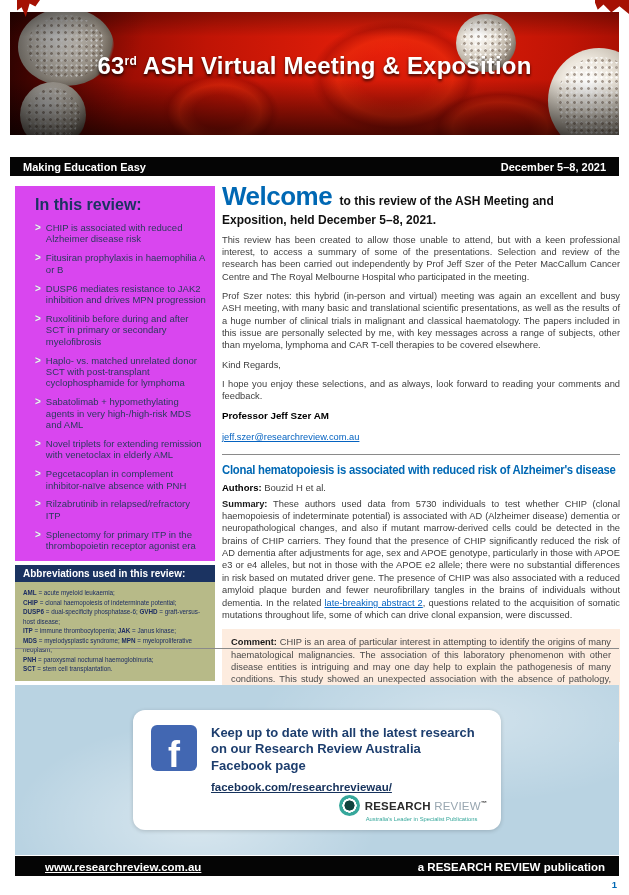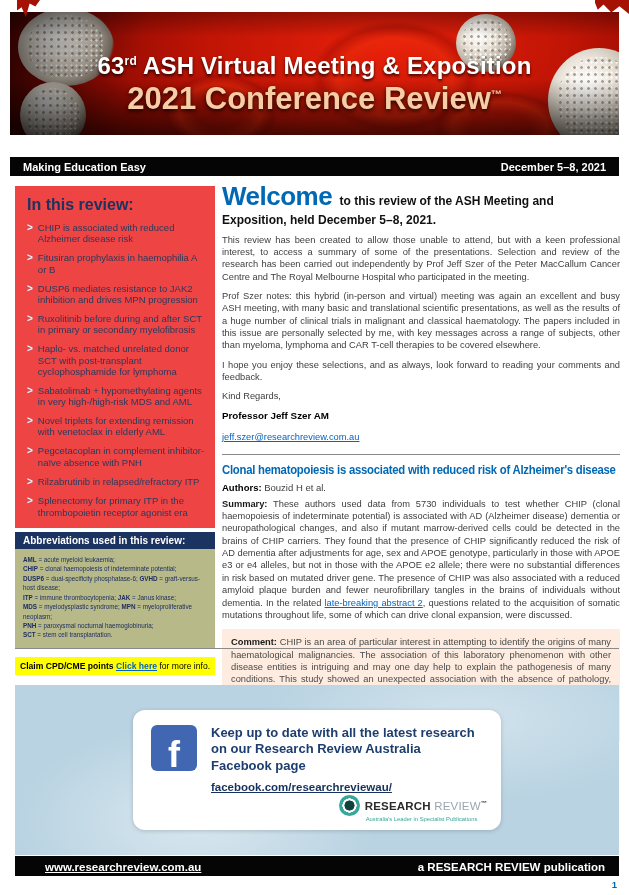--- a/index.html
+++ b/index.html
@@ -45,21 +45,21 @@
     display:flex;justify-content:space-between;align-items:center;padding:0 13px;box-sizing:border-box;
     font-size:11px;font-weight:bold;}
   .footer{position:absolute;left:15px;top:856px;width:604px;height:20px;background:#050505;color:#fff;
     display:flex;justify-content:space-between;align-items:center;padding:1px 14px 0 30px;box-sizing:border-box;
     font-size:11.5px;font-weight:bold;}
   .footer a{color:#fff;text-decoration:underline;}
   .pageno{position:absolute;right:12px;top:879px;color:#0068b4;font-size:9.5px;font-weight:bold;}
 
   
   .sidebar{position:absolute;left:15px;top:186px;width:200px;}
-  .review-box{background:#ef4444;padding:10px 8px 10px 12px;box-sizing:border-box;}
+  .review-box{background:#d946ef;padding:10px 8px 10px 20px;box-sizing:border-box;}
   .review-title{color:#1b3361;font-size:16px;font-weight:bold;margin:0 0 8px;}
   .si{display:flex;margin-bottom:7.5px;font-size:9.5px;color:#2a3a5c;line-height:1.2;}
   .chev{color:#f2f4f8;font-weight:bold;margin-right:5px;font-size:10px;
     text-shadow:0 0 1px rgba(110,120,145,0.8);}
   .abbr-head{background:#1b3361;color:#fff;font-weight:bold;font-size:10px;padding:3px 8px;margin-top:4px;}
   .abbr-body{background:#b7ba88;padding:6px 8px 8px;font-size:6.3px;color:#1d2d63;line-height:1.5;}
   .abbr-body b{font-weight:bold;}
   .cpd{background:#ffff00;margin-top:9px;padding:4px 3px;font-size:8.6px;text-align:center;color:#000;white-space:nowrap;}
   .cpd b{font-weight:bold;}
   .cpd a{color:#0563c1;font-weight:bold;}
@@ -121,21 +121,20 @@
   <div class="banner">
     <div class="rbc r1"></div>
     <div class="rbc r2"></div>
     <div class="rbc r3"></div>
     <div class="cell c1"></div>
     <div class="cell c2"></div>
     <div class="cell c3"></div>
     <div class="cell c4"></div>
     <div class="banner-text">
       <div class="banner-title"><span>63</span><sup>rd</sup><span> ASH Virtual Meeting &amp; Exposition</span></div>
-      <div class="banner-sub"><span>2021 Conference Review</span><span class="tm">™</span></div>
     </div>
   </div>
   <div class="tear tear-tl"></div>
   <div class="tear tear-tr"></div>
 
   <div class="topbar">
     <span>Making Education Easy</span>
     <span>December 5–8, 2021</span>
   </div>
 
@@ -202,22 +201,22 @@
       <div class="li-text"><span>Research Review Australia is now on Linked-in. </span><a href="#">Follow us</a><span> to keep up to date.</span></div>
     </div>
   </aside>
 
   <main class="content">
     <div class="welcome-head">
       <span class="welcome-big">Welcome</span><span> to this review of the ASH Meeting and Exposition, held December 5–8, 2021.</span>
     </div>
     <p class="body">This review has been created to allow those unable to attend, but with a keen professional interest, to access a summary of some of the presentations. Selection and review of the research has been carried out independently by Prof Jeff Szer of the Peter MacCallum Cancer Centre and The Royal Melbourne Hospital who participated in the meeting.</p>
     <p class="body">Prof Szer notes: this hybrid (in-person and virtual) meeting was again an excellent and busy ASH meeting, with many basic and translational scientific presentations, as well as the results of a huge number of clinical trials in malignant and classical haematology. The papers included in this issue are personally selected by me, with key messages across a range of subjects, other than myeloma, lymphoma and CAR T-cell therapies to be covered elsewhere.</p>
+    <p class="body signoff">Kind Regards,</p>
     <p class="body signoff">I hope you enjoy these selections, and as always, look forward to reading your comments and feedback.</p>
-    <p class="body signoff">Kind Regards,</p>
     <p class="signature">Professor Jeff Szer AM</p>
     <a class="email" href="#">jeff.szer@researchreview.com.au</a>
     <hr class="content-divider">
 
     <h2 class="article-title"><span class="squeeze">Clonal hematopoiesis is associated with reduced risk of Alzheimer's disease</span></h2>
     <p class="authors"><b>Authors:</b> <span>Bouzid H et al.</span></p>
     <p class="body"><b>Summary:</b><span> These authors used data from 5730 individuals to test whether CHIP (clonal haemopoiesis of indeterminate potential) is associated with AD (Alzheimer disease) dementia or neuropathological changes, and also if mutant marrow-derived cells could be detected in the brains of CHIP carriers. They found that the presence of CHIP significantly reduced the risk of AD dementia after adjustments for age, sex and APOE genotype, particularly in those with APOE e3 or e4 alleles, but not in those with the APOE e2 allele; there were no substantial differences in risk based on mutated driver gene. The presence of CHIP was also associated with a reduced amyloid plaque burden and fewer neurofibrillary tangles in the brains of individuals without dementia. In the related </span><a href="#">late-breaking abstract 2</a><span>, questions related to the acquisition of somatic mutations throughout life, some of which can drive clonal expansion, were discussed.</span></p>
     <div class="comment-box"><b>Comment:</b><span> CHIP is an area of particular interest in attempting to identify the origins of many haematological malignancies. The association of this laboratory phenomenon with other disease entities is intriguing and may one day help to explain the pathogenesis of many conditions. This study showed an unexpected association with the absence of pathology, namely the risk of AD. The presenter described a potential mechanism whereby CHIP has been associated with reductions in some of the pathological brain features of the condition and a proposed mechanism. This may represent the first step into a whole new approach to the treatment of a wide variety of diseases, particularly those associated with ageing.</span></div>
     <p class="reference">Reference: Blood 2021;138(Suppl 1):5 (Abstract 5)</p>
     <a class="abstract-link" href="#">Abstract</a>

